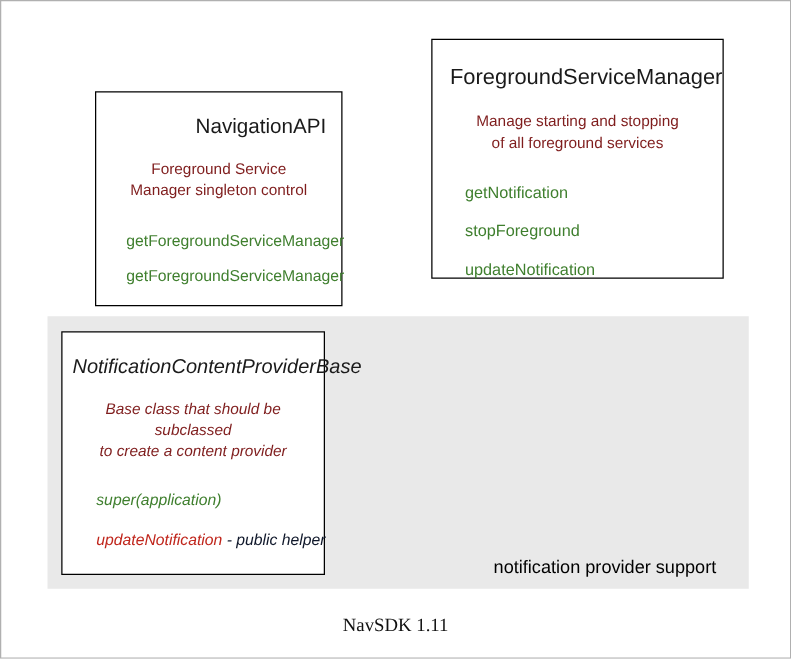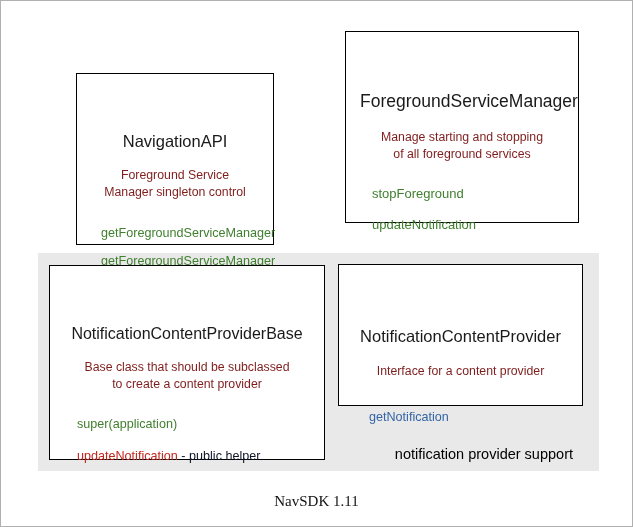--- a/index.html
+++ b/index.html
@@ -45,25 +45,24 @@
   .class-box {
     position: absolute;
     box-sizing: border-box;
     background: #ffffff;
     border: 1.6px solid #000000;
     display: flex;
     flex-direction: column;
     align-items: stretch;
   }
   .class-title {
-    text-align: center;
+    text-align: right;
     font-size: 16.5px;
     color: #1a1a1a;
     line-height: 1.15;
-    margin-top: 40px;
   }
   .class-desc {
     text-align: center;
     font-size: 12.3px;
     color: #7f1d1d;
     line-height: 1.35;
     white-space: pre-line;
   }
   .member-list {
     display: flex;
@@ -95,22 +94,23 @@
   #box-foreground-service-manager {
     left: 344px; top: 30px; width: 234px; height: 192px;
     padding: 19px 14px 0 14px;
   }
   #box-foreground-service-manager .class-title { font-size: 17.5px; }
   #box-foreground-service-manager .class-desc { margin-top: 18px; }
   #box-foreground-service-manager .member-list { margin-top: 24px; padding-left: 12px; gap: 15px; }
   #box-foreground-service-manager .member { font-size: 13px; }
 
   #box-notification-content-provider-base {
-    left: 48px;  top: 264px; width: 276px; height: 195px;
+    left: 48px;  top: 264px; width: 211px; height: 195px;
     padding: 19px 8px 0 8px;
+    font-style: italic;
   }
   #box-notification-content-provider-base .class-title { font-size: 16px; }
   #box-notification-content-provider-base .class-desc { margin-top: 16px; }
   #box-notification-content-provider-base .member-list { margin-top: 24px; padding-left: 19px; gap: 17px; }
 
   #box-notification-content-provider {
     left: 337px; top: 263px; width: 245px; height: 142px;
     padding: 22px 12px 0 12px;
   }
   #box-notification-content-provider .class-desc { margin-top: 17px; }
@@ -150,20 +150,23 @@
       </div>
     </div>
   </div>
 
   <div class="class-box" id="box-foreground-service-manager">
     <div class="class-title">ForegroundServiceManager</div>
     <div class="class-desc">Manage starting and stopping
 of all foreground services</div>
     <div class="member-list">
       <div class="member c-green">
+        <span class="member-name">getNotification</span><span class="member-note"></span>
+      </div>
+      <div class="member c-green">
         <span class="member-name">stopForeground</span><span class="member-note"></span>
       </div>
       <div class="member c-green">
         <span class="member-name">updateNotification</span><span class="member-note"></span>
       </div>
     </div>
   </div>
 
   <div class="class-box" id="box-notification-content-provider-base">
     <div class="class-title">NotificationContentProviderBase</div>
@@ -172,25 +175,16 @@
     <div class="member-list">
       <div class="member c-green">
         <span class="member-name">super(application)</span><span class="member-note"></span>
       </div>
       <div class="member c-red">
         <span class="member-name">updateNotification</span><span class="member-note"> - public helper</span>
       </div>
     </div>
   </div>
 
-  <div class="class-box" id="box-notification-content-provider">
-    <div class="class-title">NotificationContentProvider</div>
-    <div class="class-desc">Interface for a content provider</div>
-    <div class="member-list">
-      <div class="member c-blue">
-        <span class="member-name">getNotification</span><span class="member-note"></span>
-      </div>
-    </div>
-  </div>
 
   <div id="footer-version">NavSDK 1.11</div>
 
 </div>
 
 </body></html>

